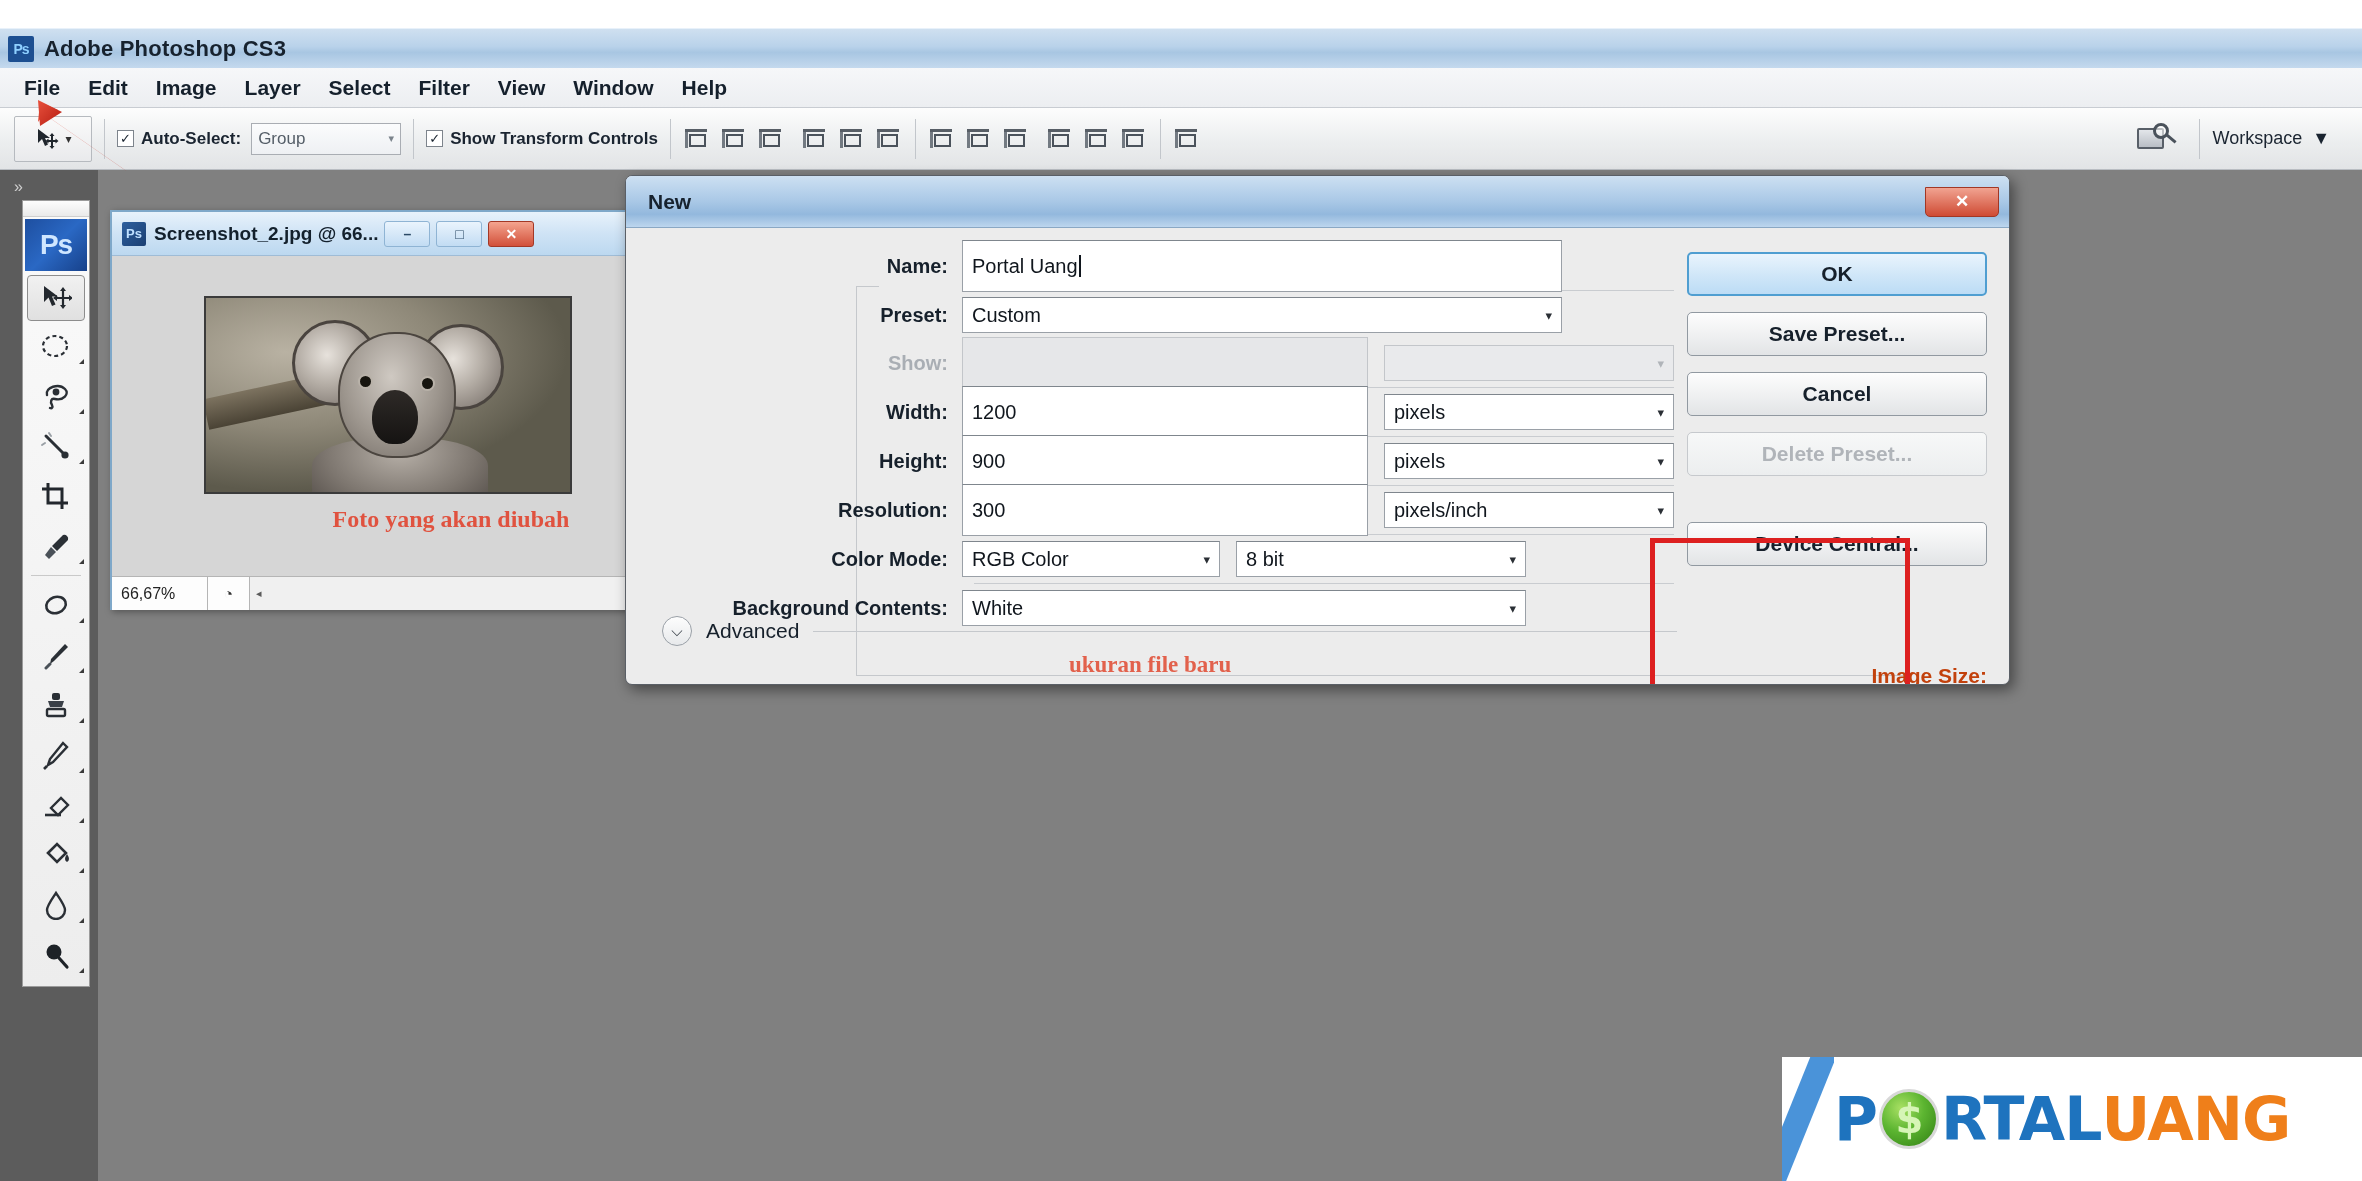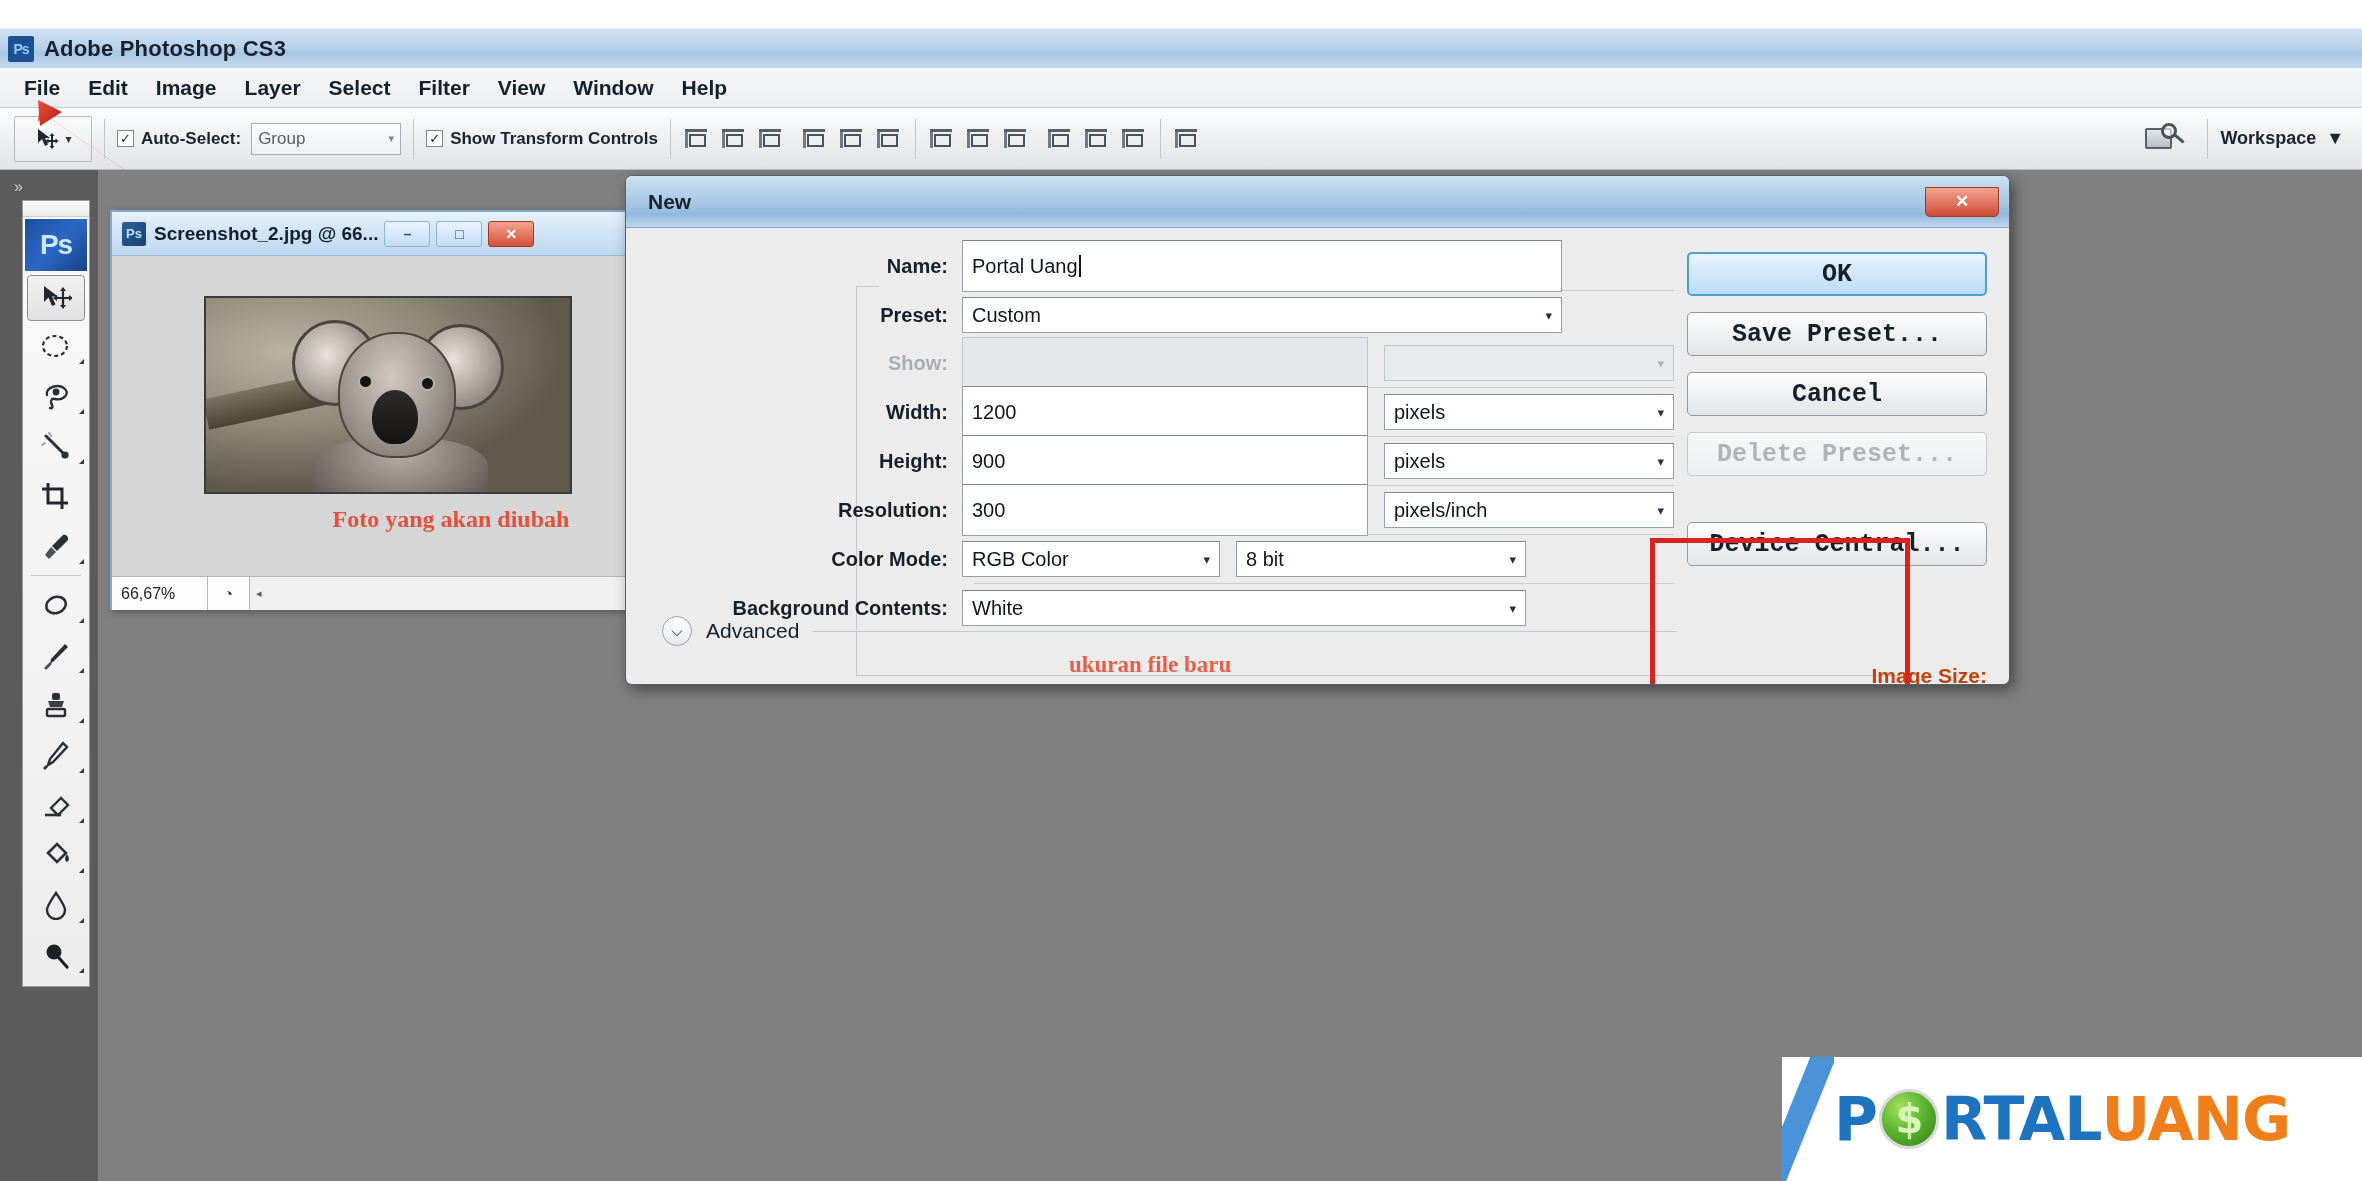--- a/index.html
+++ b/index.html
@@ -96,22 +96,22 @@
     position: absolute; left: 18px; top: 2px; width: 16px; height: 16px;
     border: 3px solid #4a525b; border-radius: 50%;
     background: rgba(255,255,255,.6);
   }
   #bridge-icon .bi-hand {
     position: absolute; left: 30px; top: 16px; width: 12px; height: 3px;
     background: #4a525b; transform: rotate(40deg);
   }
   #workspace-btn {
     display: flex; align-items: center; gap: 10px;
-    font-size: 18px; font-weight: bold; color: #1a2430;
-    margin-right: 18px; cursor: default;
+    font-size: 18px; font-weight: normal; color: #1a2430;
+    margin-right: 32px; cursor: default;
   }
 
   
   #workarea {
     position: absolute; left: 0; top: 170px; width: 2362px; height: 1011px;
     background: #808080;
   }
 
   
   #toolbar-col {
@@ -343,24 +343,23 @@
     font-family: "Liberation Serif", serif;
   }
 
   
   #nd-buttons {
     position: absolute; right: 22px; top: 24px; width: 300px;
   }
   .nd-btn {
     height: 44px; margin-bottom: 16px; border-radius: 5px;
     display: flex; align-items: center; justify-content: center;
-    font-size: 25px; font-weight: bold; color: #16202b;
+    font-size: 21px; font-weight: bold; color: #16202b;
     background: linear-gradient(to bottom,#fdfdfd 0%, #f0f1f2 50%, #e2e4e6 100%);
     border: 1px solid #9199a1;
-    font-family: Liberation Mono, monospace;
   }
   .nd-btn.primary {
     background: linear-gradient(to bottom,#e9f4fd 0%, #cfe6f8 55%, #bcdcf5 100%);
     border: 2px solid #4f9ed1;
   }
   .nd-btn.disabled { color: #b0b4b9; border-color: #c6c9cd;
     background: linear-gradient(to bottom,#f7f8f8,#eceeef); }
   .nd-gap { height: 30px; }
   #nd-imgsize {
     margin-top: 90px; text-align: right;

